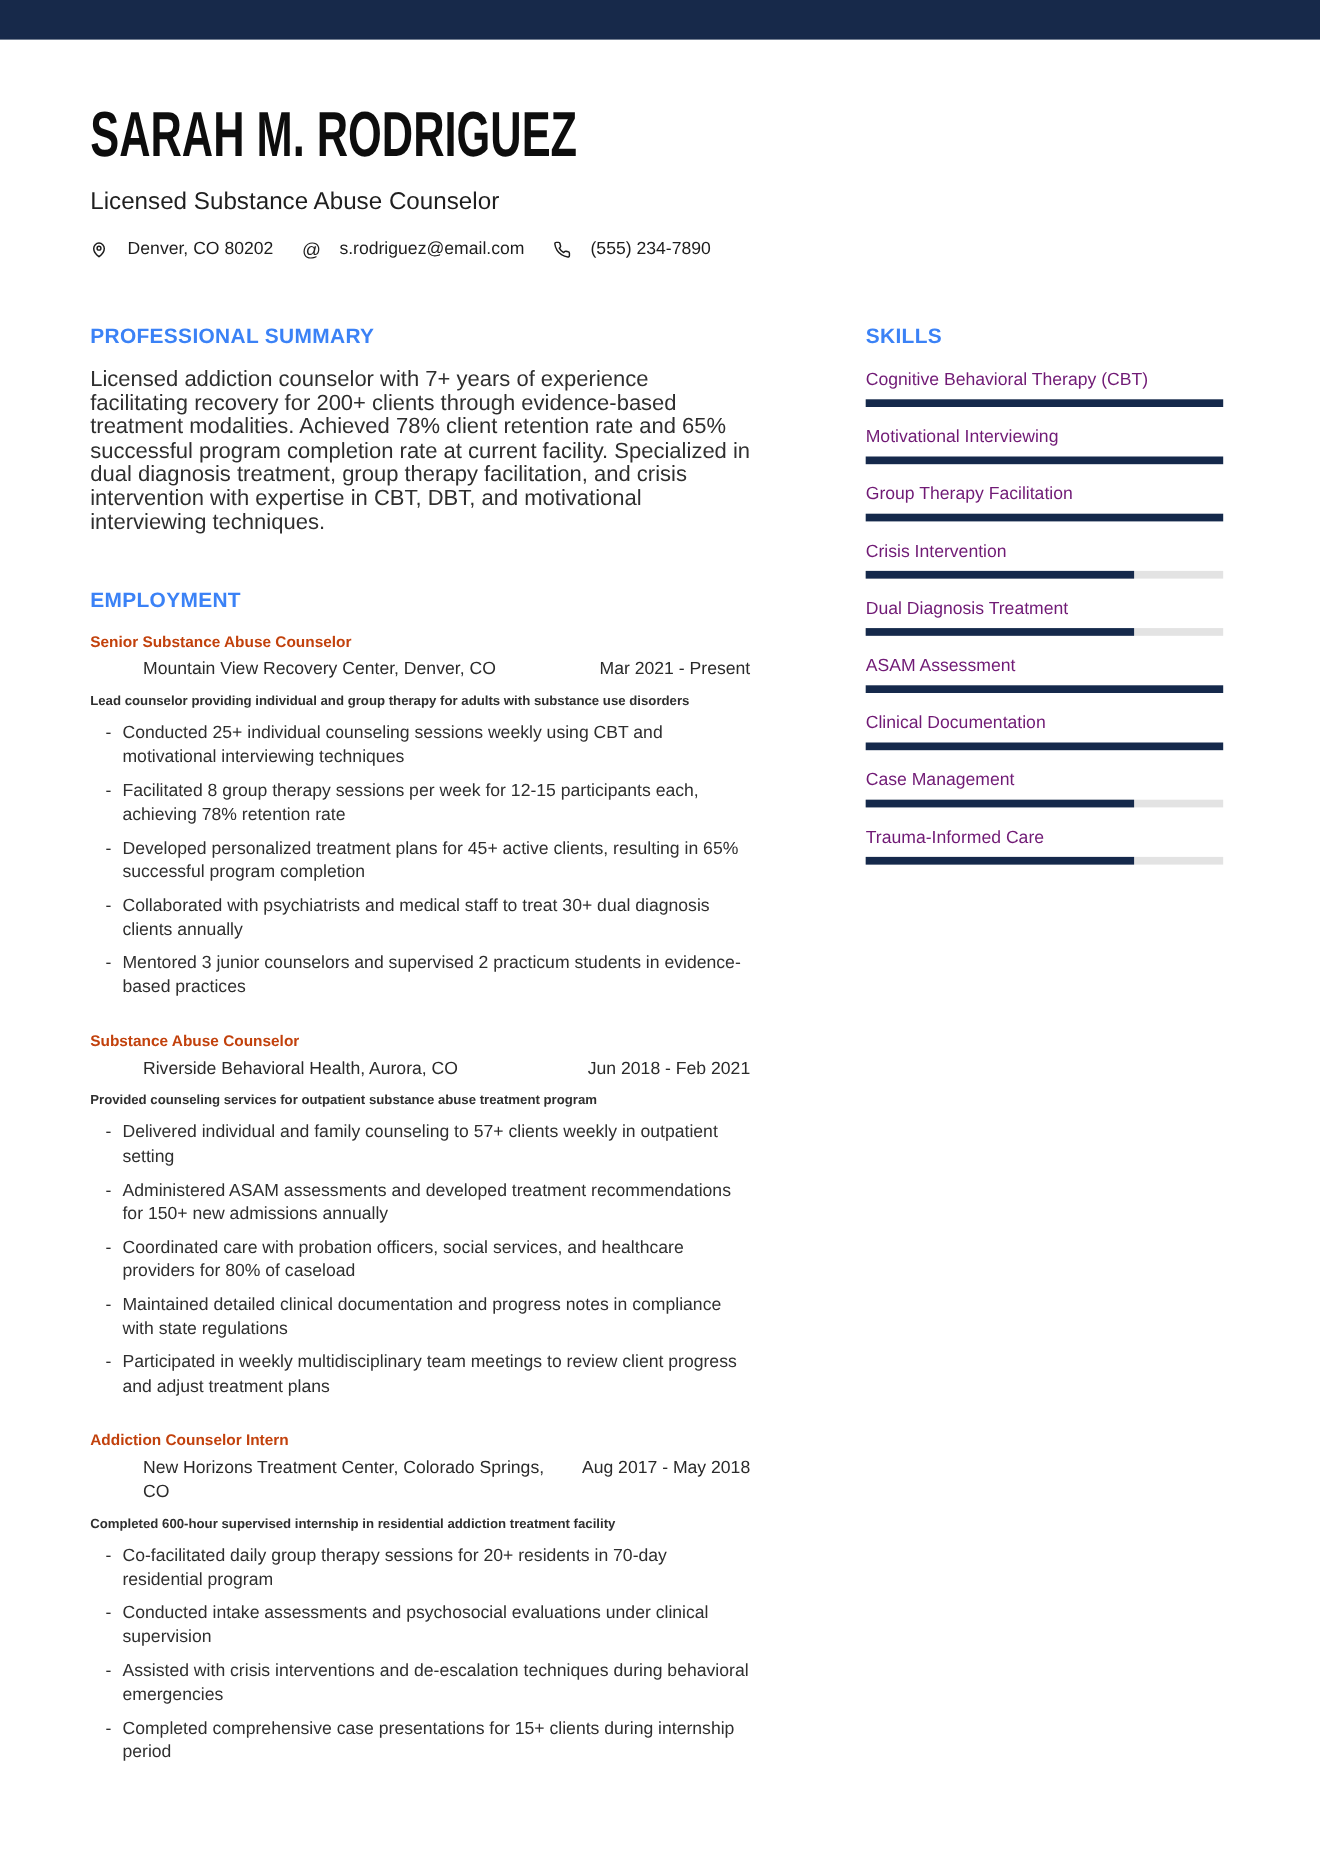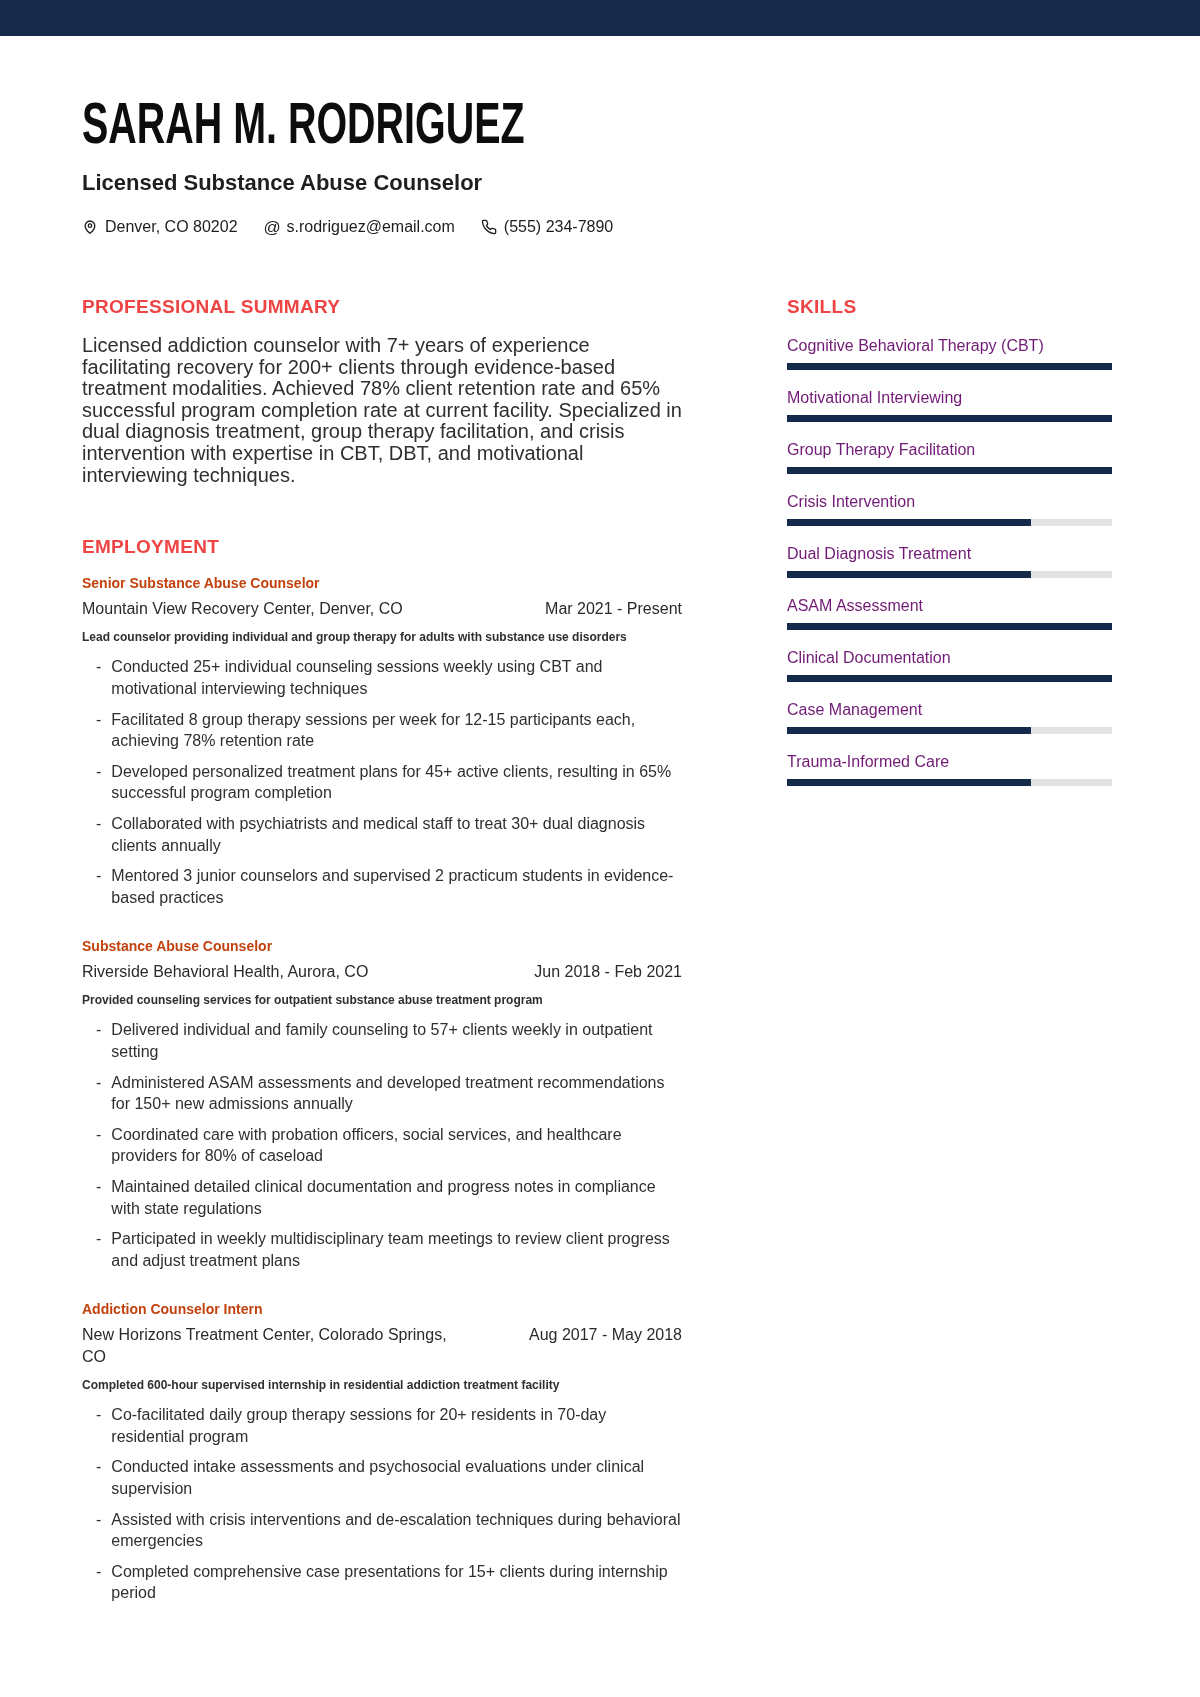--- a/index.html
+++ b/index.html
@@ -6,43 +6,43 @@
   html,body { background:#ffffff; }
   body { font-family:"Liberation Sans","DejaVu Sans",sans-serif; color:#2f2f2f; }
   .page { position:relative; width:1200px; height:1697px; margin:0 auto; background:#fff; overflow:hidden; }
   .top-accent-bar { height:36px; width:100%; background:#17294A; }
   .content { padding:0 100px 0 82px; }
 
   
   .header { padding-top:58px; }
   .name { font-size:58px; font-weight:700; color:#0d0d0d; line-height:1.0; white-space:nowrap;
           display:inline-block; transform:scaleX(0.68); transform-origin:left center; letter-spacing:0; }
-  .job-title-sub { margin-top:18px; font-size:22px; color:#1f1f1f; font-weight:700; }
+  .job-title-sub { margin-top:18px; font-size:22px; color:#1f1f1f; font-weight:400; }
   .contact-row { margin-top:22px; display:flex; align-items:center; gap:26px; font-size:16px; color:#1d1d1d; }
-  .contact-item { display:flex; align-items:center; gap:7px;justify-content:space-between; }
+  .contact-item { display:flex; align-items:center; gap:18px;justify-content:space-between; }
   .cicon { width:16px; height:16px; color:#1d1d1d; display:inline-flex; }
   .cicon svg { width:16px; height:16px; }
   .at-glyph { font-size:17px; font-weight:400; line-height:1; }
 
   
   .columns { display:flex; margin-top:60px; }
   .col-left { width:600px; flex:none; }
   .col-gap { width:105px; flex:none; }
   .col-right { width:325px; flex:none; }
 
-  .section-heading { font-size:19px; font-weight:700; color:#ef4444; letter-spacing:0.3px; margin-bottom:17px; }
+  .section-heading { font-size:19px; font-weight:700; color:#3b82f6; letter-spacing:0.3px; margin-bottom:17px; }
   .section + .section { margin-top:50px; }
 
   .summary-text { font-size:20px; line-height:21.6px; color:#2f2f2f; }
 
   
   .job { margin-bottom:30px; }
   .job:last-child { margin-bottom:0; }
   .job-title { font-size:14px; font-weight:700; color:#c2410c; margin-bottom:7px; }
-  .job-meta { display:flex; justify-content:space-between; align-items:flex-start; gap:20px; margin-bottom:7px; }
+  .job-meta { display:flex; justify-content:space-between; align-items:flex-start; gap:20px; margin-bottom:7px;margin-left:48px; }
   .job-company { font-size:16px; color:#2a2a2a; line-height:21.6px; max-width:390px; }
   .job-dates { font-size:16px; color:#2a2a2a; line-height:21.6px; white-space:nowrap; }
   .job-desc { font-size:12px; color:#2f2f2f; line-height:21.6px; margin-bottom:8px;font-weight:bold; }
   .bullets { list-style:none; padding-left:14px; }
   .bullets li { display:flex; gap:10px; font-size:16px; line-height:21.6px; color:#2f2f2f; margin-bottom:9px; }
   .bullets li:last-child { margin-bottom:0; }
   .dash { flex:none; }
   .bullet-text { flex:1; }
 
   

